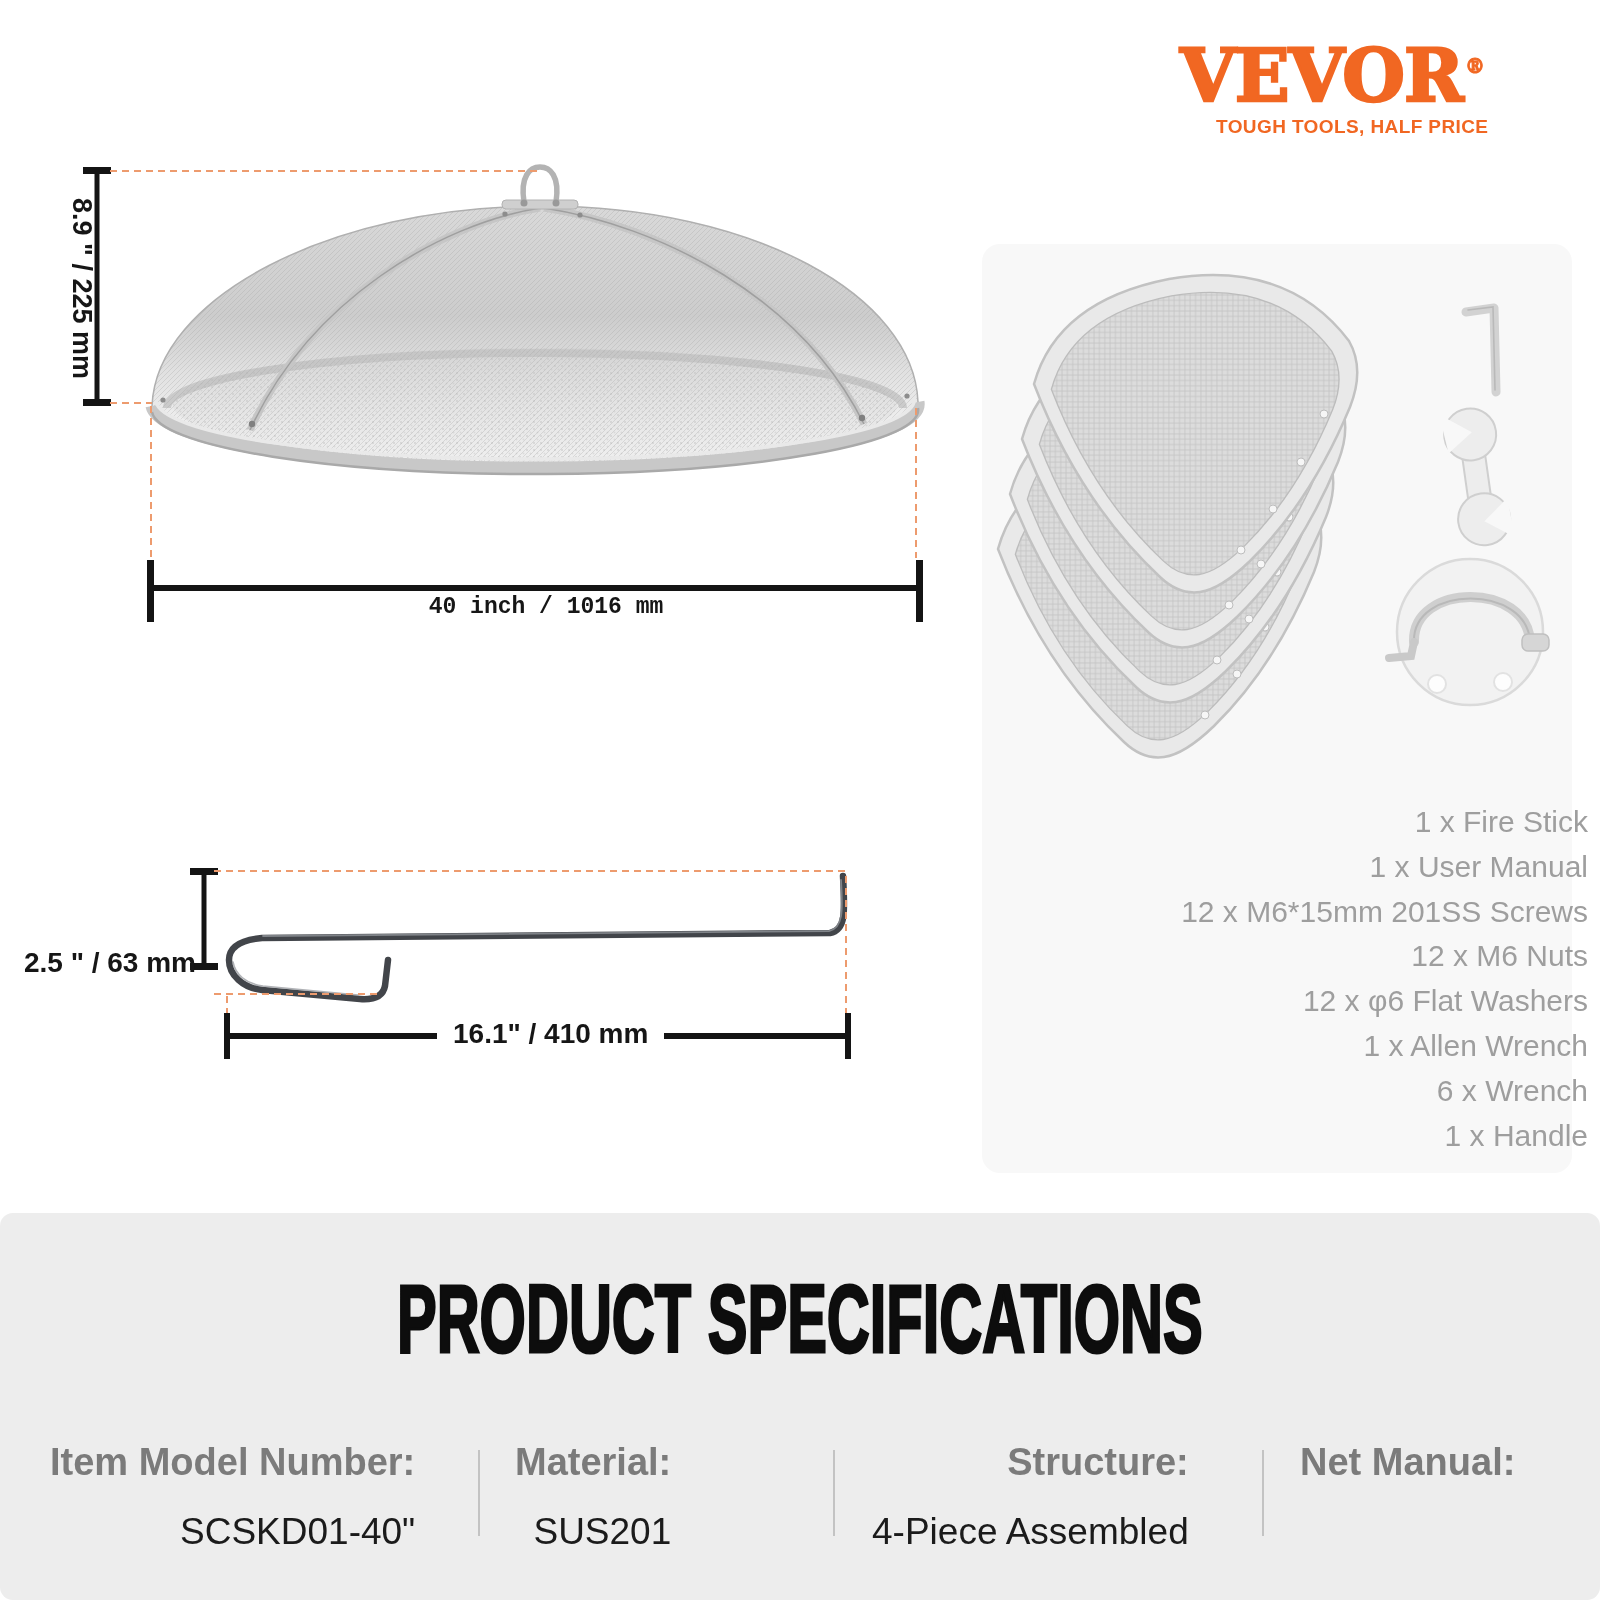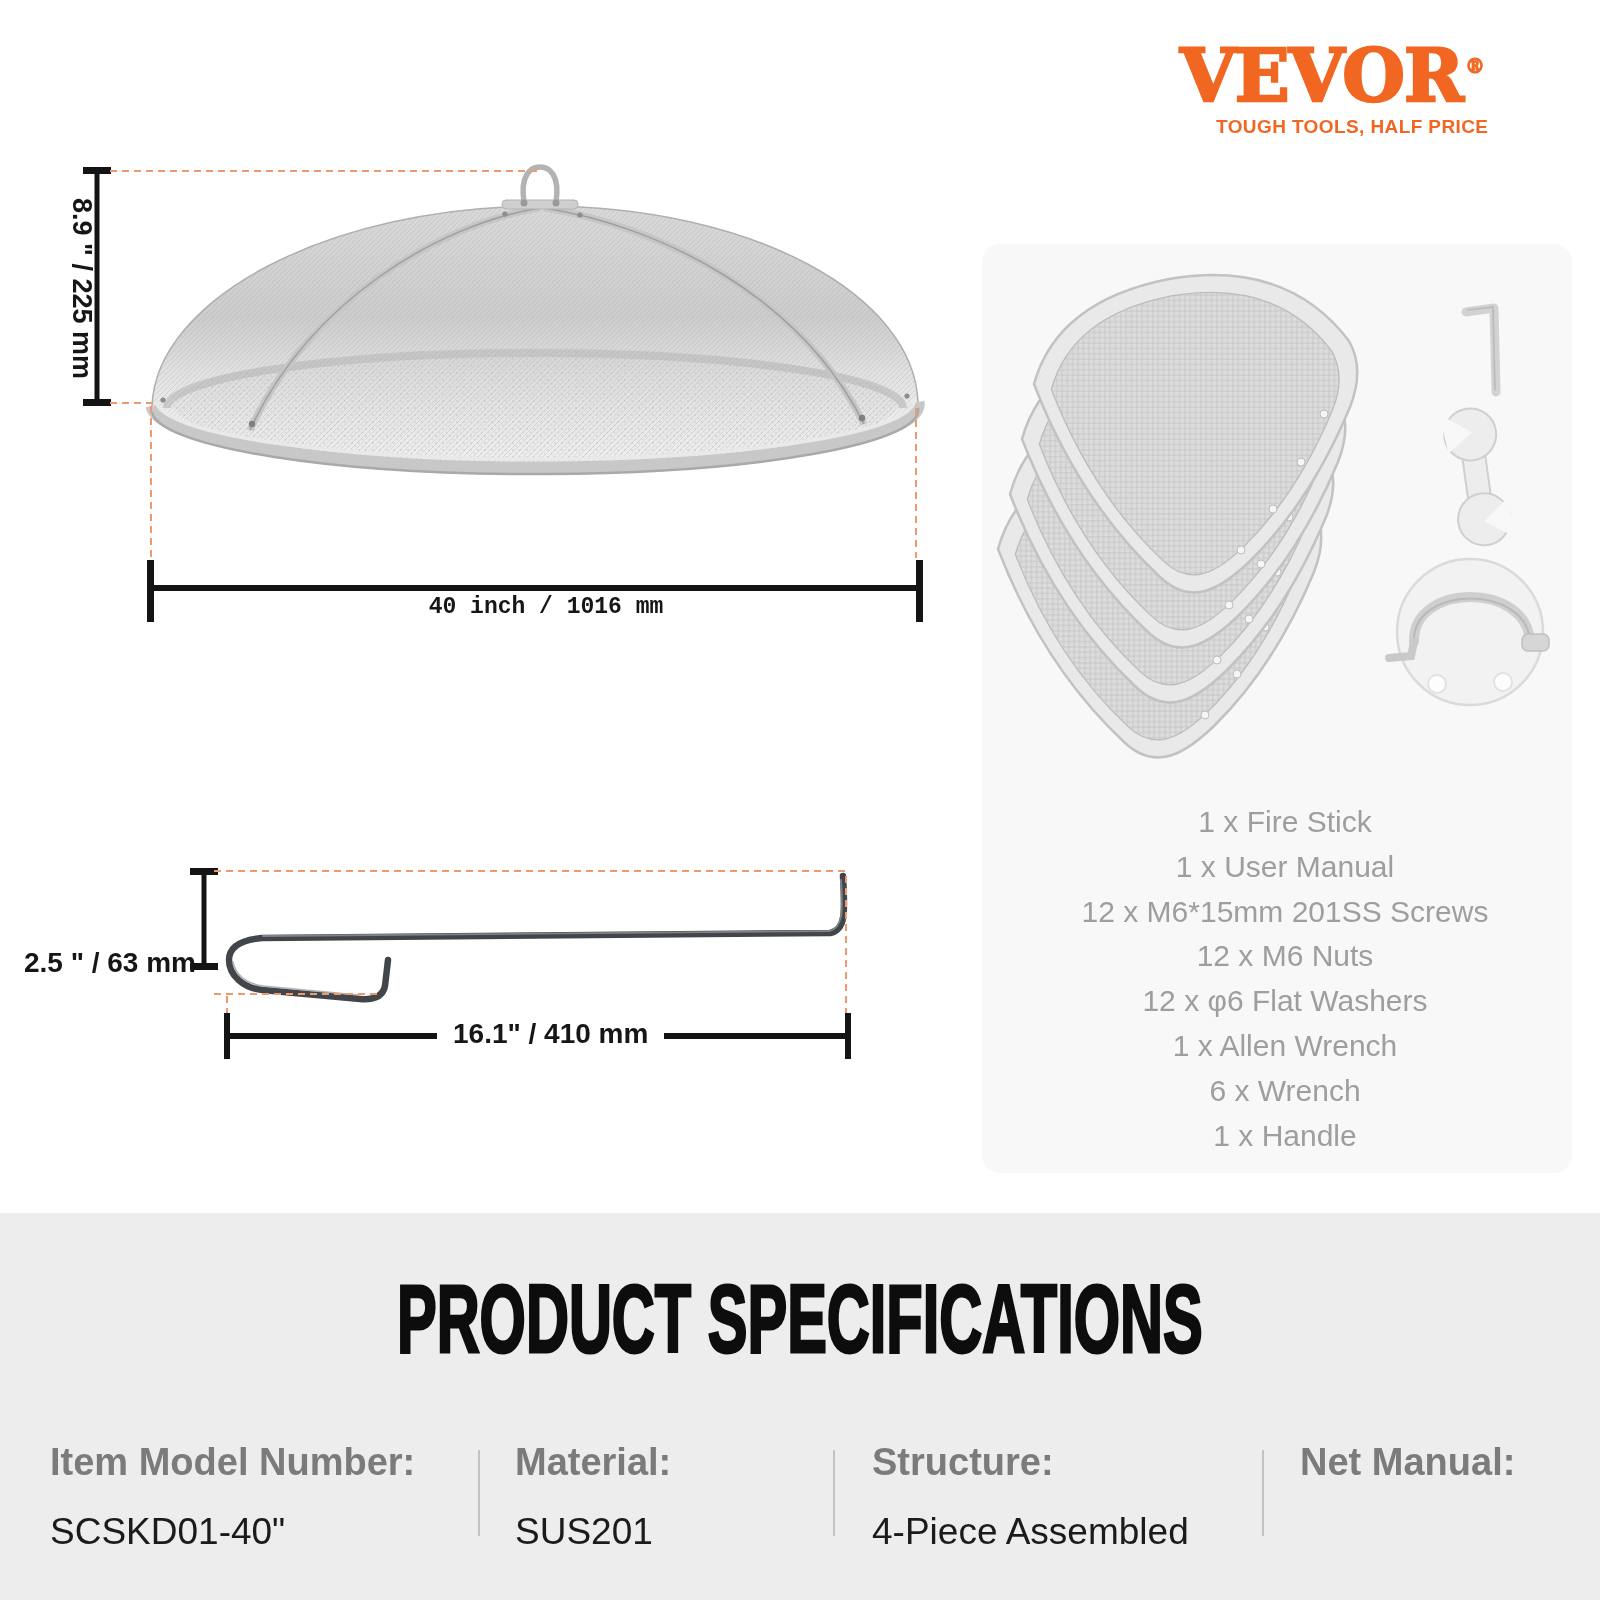--- a/index.html
+++ b/index.html
@@ -32,34 +32,34 @@
   
   .parts-panel{
     position:absolute;left:982px;top:244px;width:590px;height:929px;
     background:#F8F8F8;border-radius:18px;z-index:1;
   }
   #parts-art{position:absolute;left:982px;top:244px;z-index:2;pointer-events:none;}
   .acc-title{
     position:absolute;left:0;top:510px;width:100%;text-align:center;
     font-size:42px;font-weight:bold;color:#484848;letter-spacing:1px;z-index:4;
   }
-  .acc-list{position:absolute;left:8px;top:556px;width:100%;text-align:center;z-index:4;}
+  .acc-list{position:absolute;left:16px;top:556px;width:100%;text-align:right;z-index:4;}
   .acc-list p{margin:0;font-size:30px;line-height:44.8px;color:#9E9E9E;}
   
   .spec-section{
     position:absolute;left:0;top:1213px;width:1600px;height:387px;
-    background:#EDEDED;z-index:4;
+    background:#EDEDED;z-index:4;border-radius:13px;
   }
   .spec-title-wrap{position:absolute;left:0;top:62px;width:1600px;text-align:center;}
   .spec-title{
     display:inline-block;font-size:96px;line-height:88px;font-weight:bold;color:#0d0d0d;
     transform:scaleX(0.62);transform-origin:center;white-space:nowrap;
     -webkit-text-stroke:3px #0d0d0d;letter-spacing:0px;
   }
-  .spec-col{position:absolute;top:228px;}
+  .spec-col{position:absolute;top:228px;text-align:right;}
   .spec-label{font-size:38px;font-weight:bold;color:#7B7B7B;white-space:nowrap;}
   .spec-value{margin-top:27px;font-size:37px;color:#1B1B1B;white-space:nowrap;}
   .spec-divider{position:absolute;top:237px;width:2px;height:86px;background:#C3C3C3;}
 </style>
 </head>
 <body>
 
 <div class="page">
 
   <div class="logo">

